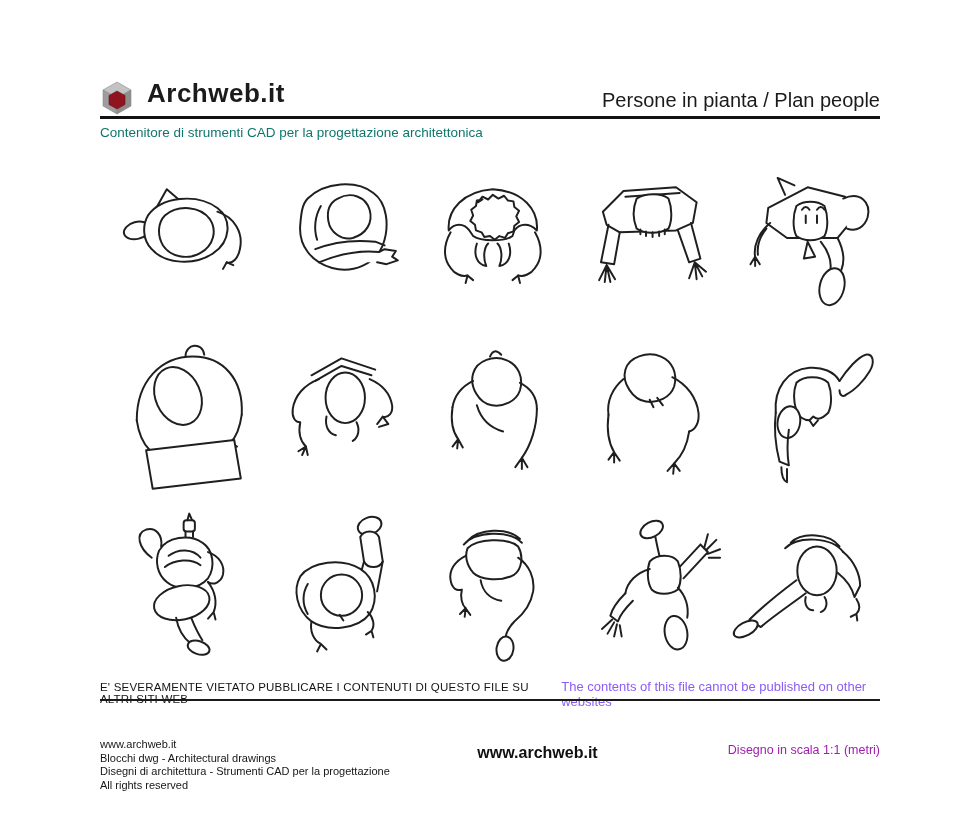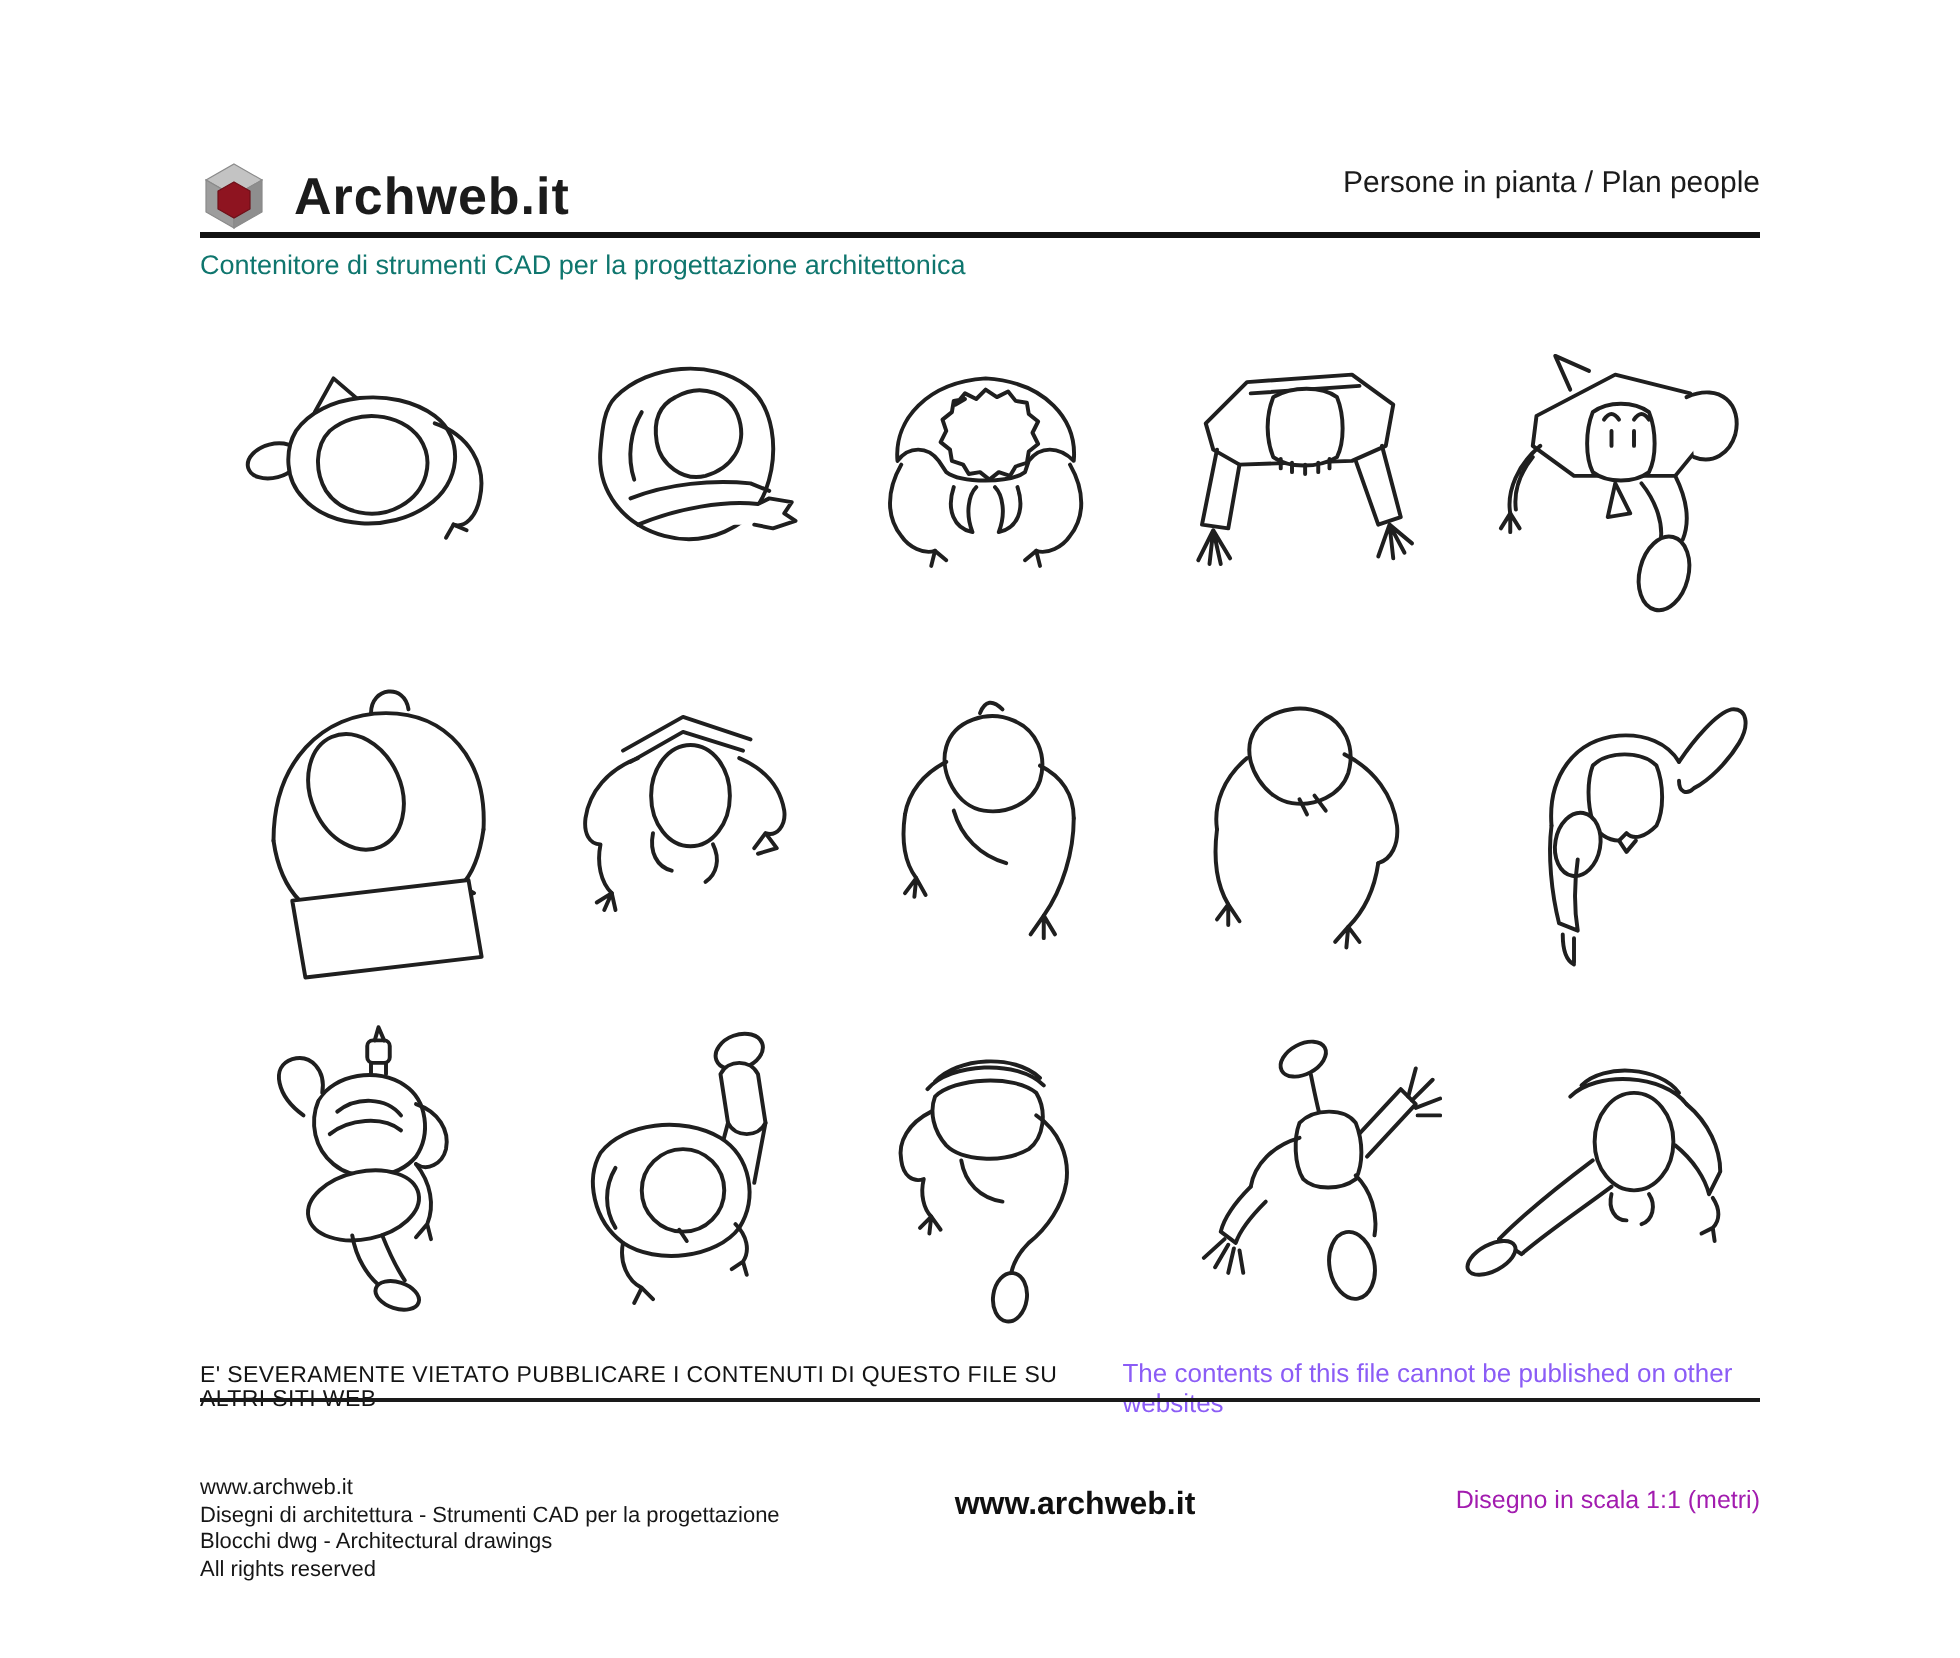--- a/index.html
+++ b/index.html
@@ -2,23 +2,23 @@
 <html><head>
 <meta charset="utf-8">
 <style>
   html,body{margin:0;padding:0;background:#ffffff;}
   body{width:980px;height:829px;font-family:"Liberation Sans", sans-serif;color:#141414;}
   .sheet{position:relative;width:980px;height:829px;background:#fff;overflow:hidden;}
 
   
   .header{position:absolute;left:100px;right:100px;top:76px;height:40px;
           display:flex;justify-content:space-between;align-items:flex-end;}
-  .brand{display:flex;align-items:center;gap:13px;}
+  .brand{display:flex;gap:13px;}
   .brand-name{font-size:26px;font-weight:600;letter-spacing:.5px;color:#1b1b1b;line-height:1;}
-  .section-title{font-size:15px;color:#1b1b1b;padding-bottom:16px;}
+  .section-title{font-size:20px;color:#1b1b1b;padding-bottom:4px;}
   .rule-thick{position:absolute;left:100px;right:100px;top:116px;height:3px;background:#121212;}
   .tagline{position:absolute;left:100px;top:125px;font-size:13.5px;color:#0f766e;}
 
   
   .figures{position:absolute;left:100px;top:150px;width:780px;height:520px;
            display:grid;grid-template-columns:repeat(5,1fr);grid-template-rows:repeat(3,1fr);}
   .fig{display:flex;align-items:center;justify-content:center;}
   .fig svg{width:150px;height:162px;}
   .fig path,.fig ellipse,.fig circle,.fig rect,.fig polygon{
       fill:none;stroke:#1f1f1f;stroke-width:2.1;stroke-linecap:round;stroke-linejoin:round;}
@@ -249,21 +249,21 @@
 
   <div class="notice-row">
     <div class="notice-it">E' SEVERAMENTE VIETATO PUBBLICARE I CONTENUTI DI QUESTO FILE SU ALTRI SITI WEB</div>
     <div class="notice-en">The contents of this file cannot be published on other websites</div>
   </div>
   <div class="rule-thin"></div>
 
   <div class="footer-row">
     <div class="footer-left">
       <div>www.archweb.it</div>
+      <div>Blocchi dwg - Architectural drawings</div>
       <div>Disegni di architettura - Strumenti CAD  per la progettazione</div>
-      <div>Blocchi dwg - Architectural drawings</div>
       <div>All rights reserved</div>
     </div>
     <div class="footer-center">www.archweb.it</div>
     <div class="footer-right">Disegno in scala 1:1 (metri)</div>
   </div>
 
 </div>
 
 </body></html>

